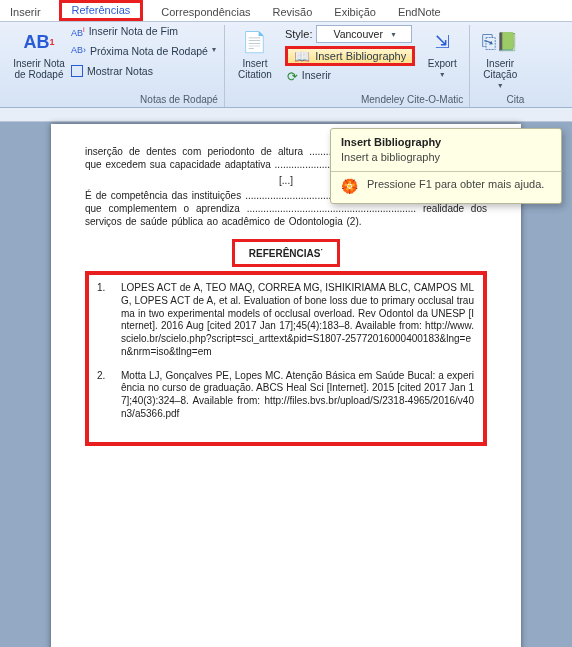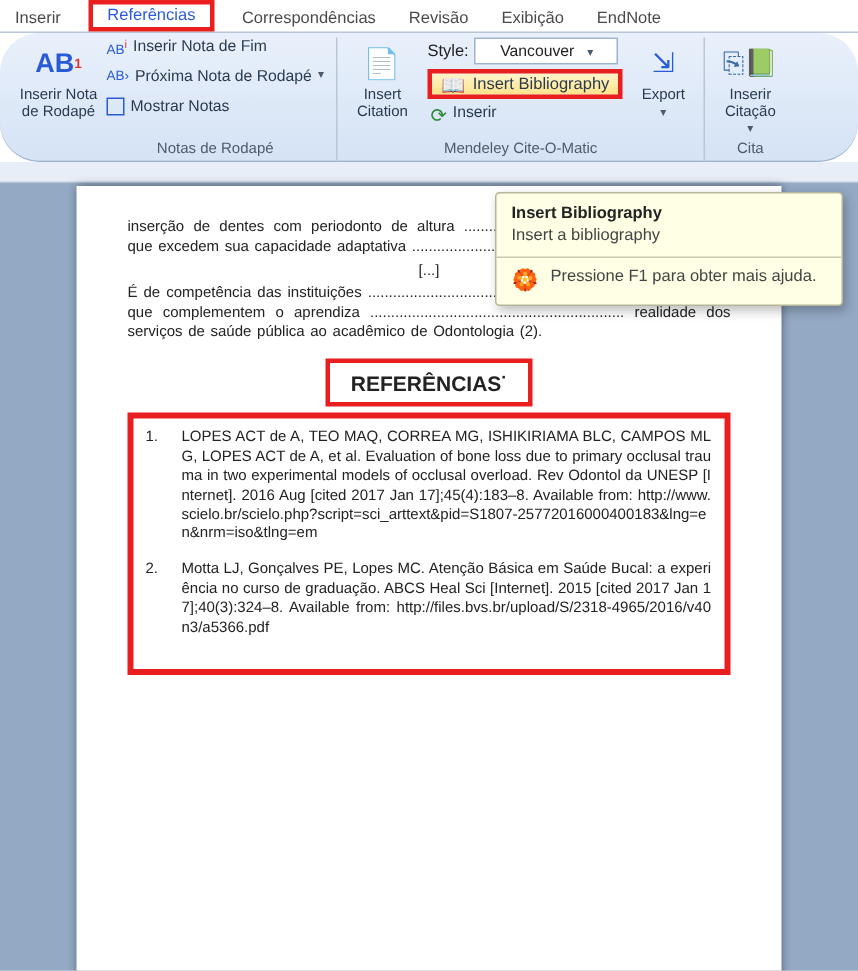--- a/index.html
+++ b/index.html
@@ -4,23 +4,23 @@
 <style>
   * { box-sizing: border-box; margin: 0; padding: 0; font-family: "Segoe UI", Tahoma, sans-serif; }
   body { width: 572px; height: 647px; background: #fff; overflow: hidden; font-size: 11px; color: #222; }
 
   
   .tabs { display: flex; align-items: flex-end; height: 22px; background: #fff; border-bottom: 1px solid #b9c6d7; padding-left: 6px; gap: 14px; }
   .tab { color: #4a4a4a; font-size: 11px; padding: 2px 4px 3px; cursor: pointer; }
   .tab.active { border: 3px solid #e91f1f; color: #2a5bd7; padding: 1px 10px 2px; }
 
   
-  .ribbon { height: 86px; background: linear-gradient(#e9f0fb,#d5e3f5); border-bottom: 1px solid #9db3cf; display: flex; padding: 3px 0 0 5px; border-radius: 26px; }
+  .ribbon { height: 86px; background: linear-gradient(#e9f0fb,#d5e3f5); border-bottom: 1px solid #9db3cf; display: flex; padding: 3px 0 0 5px; }
   .group { display: flex; flex-direction: column; justify-content: space-between; border-right: 1px solid #b9c6d7; padding: 0 6px 1px; }
-  .group-label { font-size: 10px; color: #4e5b6b; text-align: center; padding-bottom: 1px; }
+  .group-label { font-size: 10px; color: #4e5b6b; text-align: right; padding-bottom: 1px; }
   .big-btn { display: flex; flex-direction: column; align-items: center; justify-content: flex-start; width: 56px; padding-top: 2px; font-size: 10px; text-align: center; color: #2a3b4f; gap: 1px; }
   .big-btn .icon { height: 30px; display: flex; align-items: center; justify-content: center; }
   .small-list { display: flex; flex-direction: column; gap: 2px; }
   .small-btn { display: flex; align-items: flex-start; gap: 4px; font-size: 10.5px; color: #2a3b4f; height: 18px; padding: 0 2px; }
 
   .row-top { display: flex; align-items: center; gap: 4px; }
   .style-combo { height: 18px; border: 1px solid #9db3cf; background: #fff; display: flex; align-items: center; padding: 0 16px; font-size: 10.5px; width: 96px; justify-content: space-between; }
   .insert-bib { border: 3px solid #e91f1f; background: linear-gradient(#fff4cc,#ffe38a); height: 20px; display: flex; align-items: center; gap: 5px; padding: 0 6px; font-size: 11px; color: #2a3b4f; }
 
   
@@ -34,21 +34,21 @@
   .tooltip .tt-help .h-desc { color: #444; }
 
   
   .workspace { position: absolute; left: 0; top: 108px; right: 0; bottom: 0; background: #93a9c4; overflow: hidden; }
   .ruler { height: 14px; background: #e8eef7; border-bottom: 1px solid #b9c6d7; position: relative; margin-bottom: 2px; }
   .page-wrap { background: #93a9c4; padding: 0 24px; height: 100%; display: flex; justify-content: center; }
   .page { width: 470px; background: #fff; box-shadow: 0 0 6px rgba(0,0,0,.45); height: 820px; padding: 22px 34px 6px 34px; position: relative; font-size: 10px; line-height: 1.28; }
 
   .body-text p { text-align: justify; margin-bottom: 3px; word-spacing: 1px; }
   .body-centre { text-align: center; margin: 10px auto 4px; }
-  .ref-title-box { display: inline-block; border: 3px solid #e91f1f; padding: 3px 14px; font-weight: bold; font-size: 14px; }
+  .ref-title-box { display: inline-block; border: 3px solid #e91f1f; padding: 3px 14px; font-weight: bold; font-size: 10px; }
 
   .ref-list-box { border: 4px solid #e91f1f; padding: 7px 9px 10px 8px; margin-top: 4px; }
   .ref-item { display: flex; gap: 10px; text-align: justify; margin-bottom: 11px; }
   .ref-item .num { width: 14px; flex: none; }
   .ref-item .txt { flex: 1; word-break: break-all; }
 
   .chev { font-size: 8px; color: #4a5a6e; }
 </style>
 </head>
 <body>

